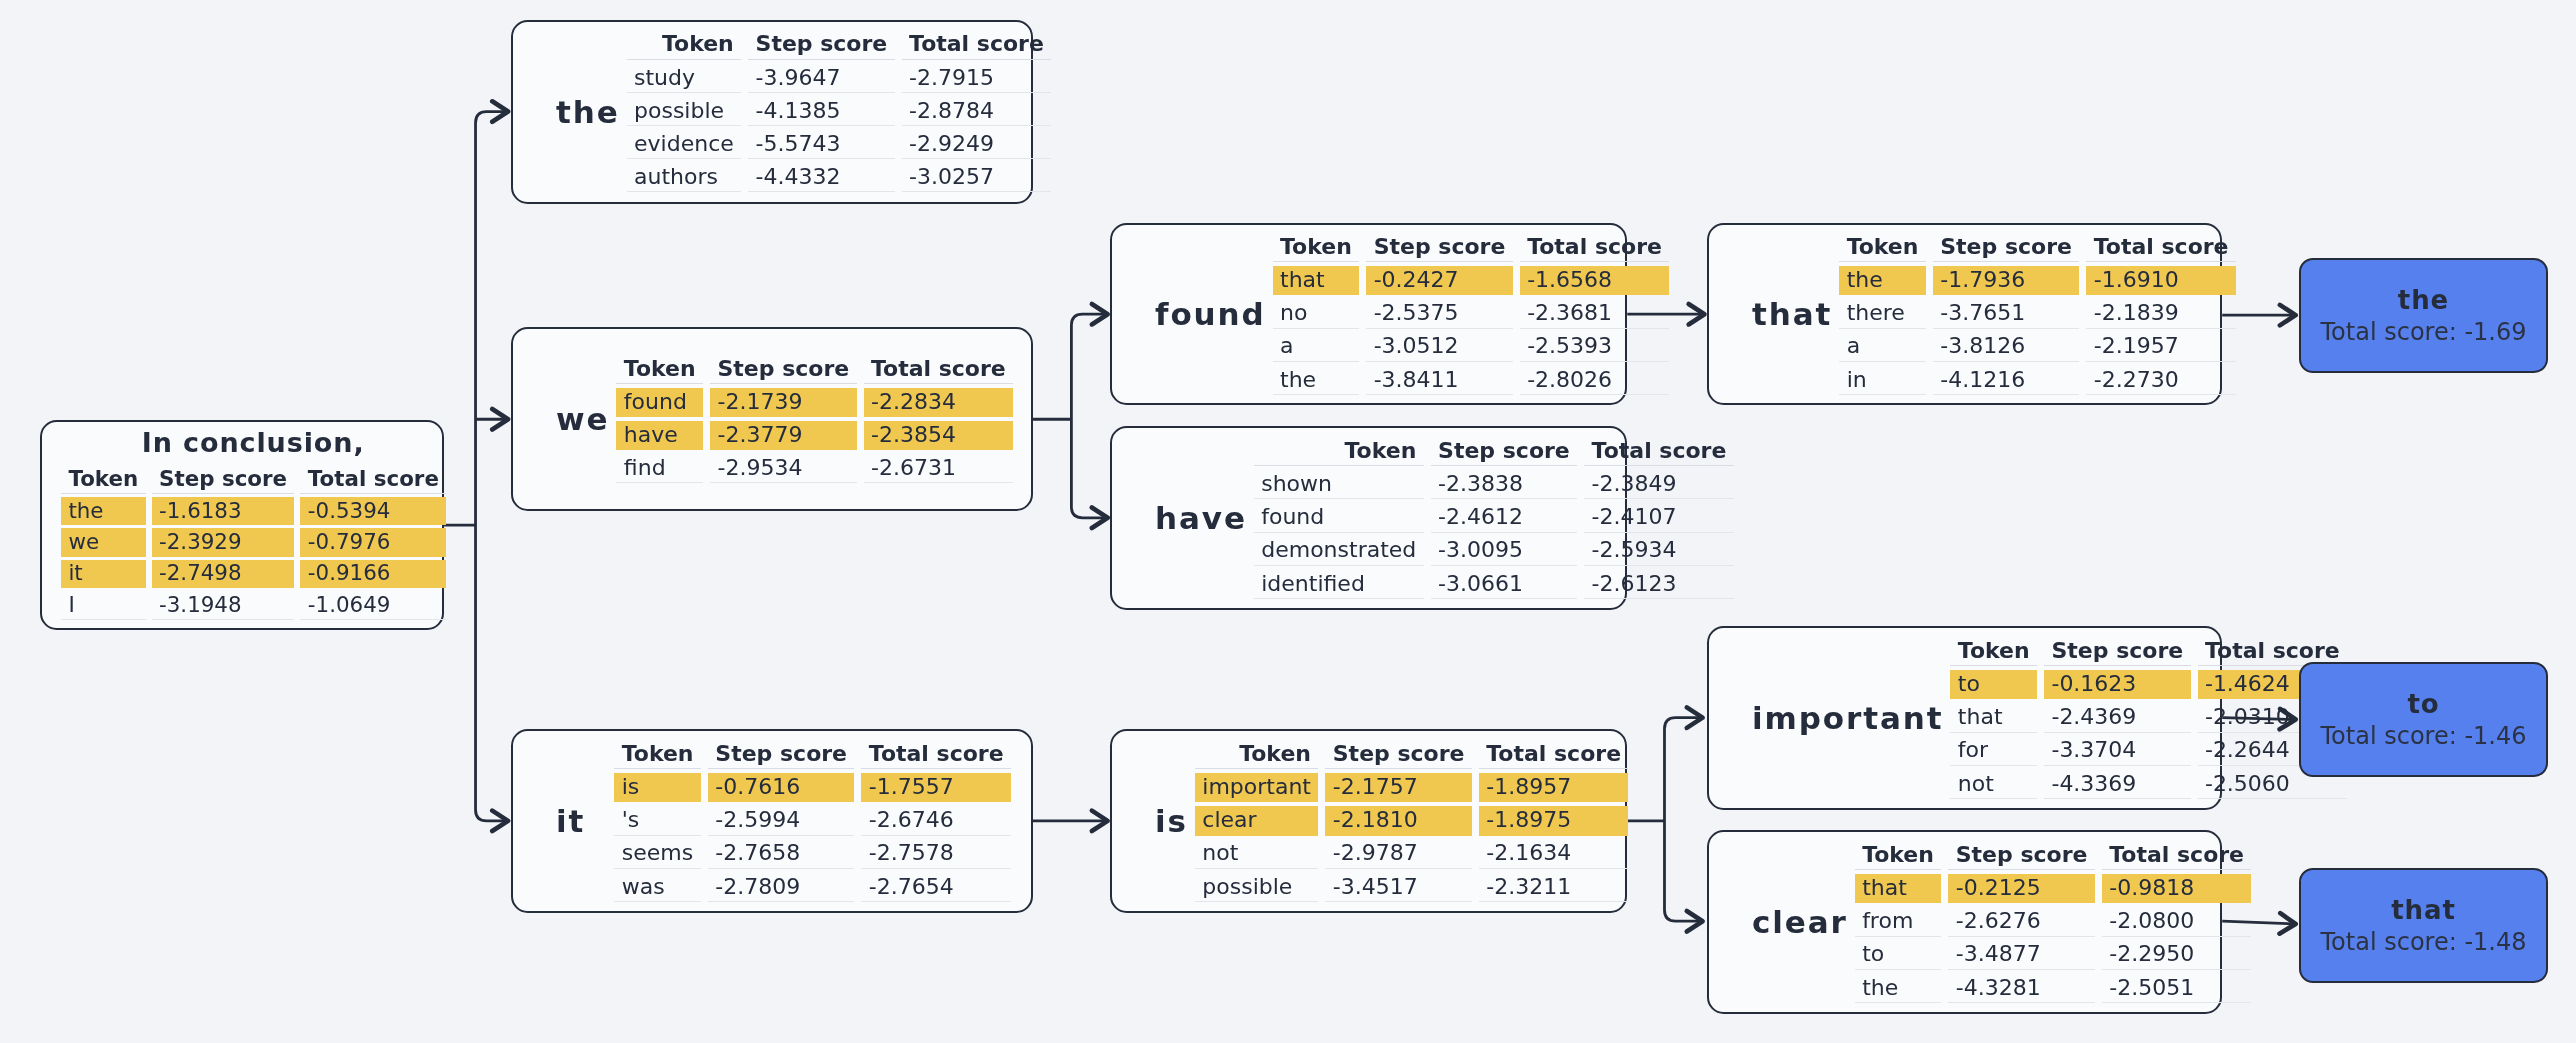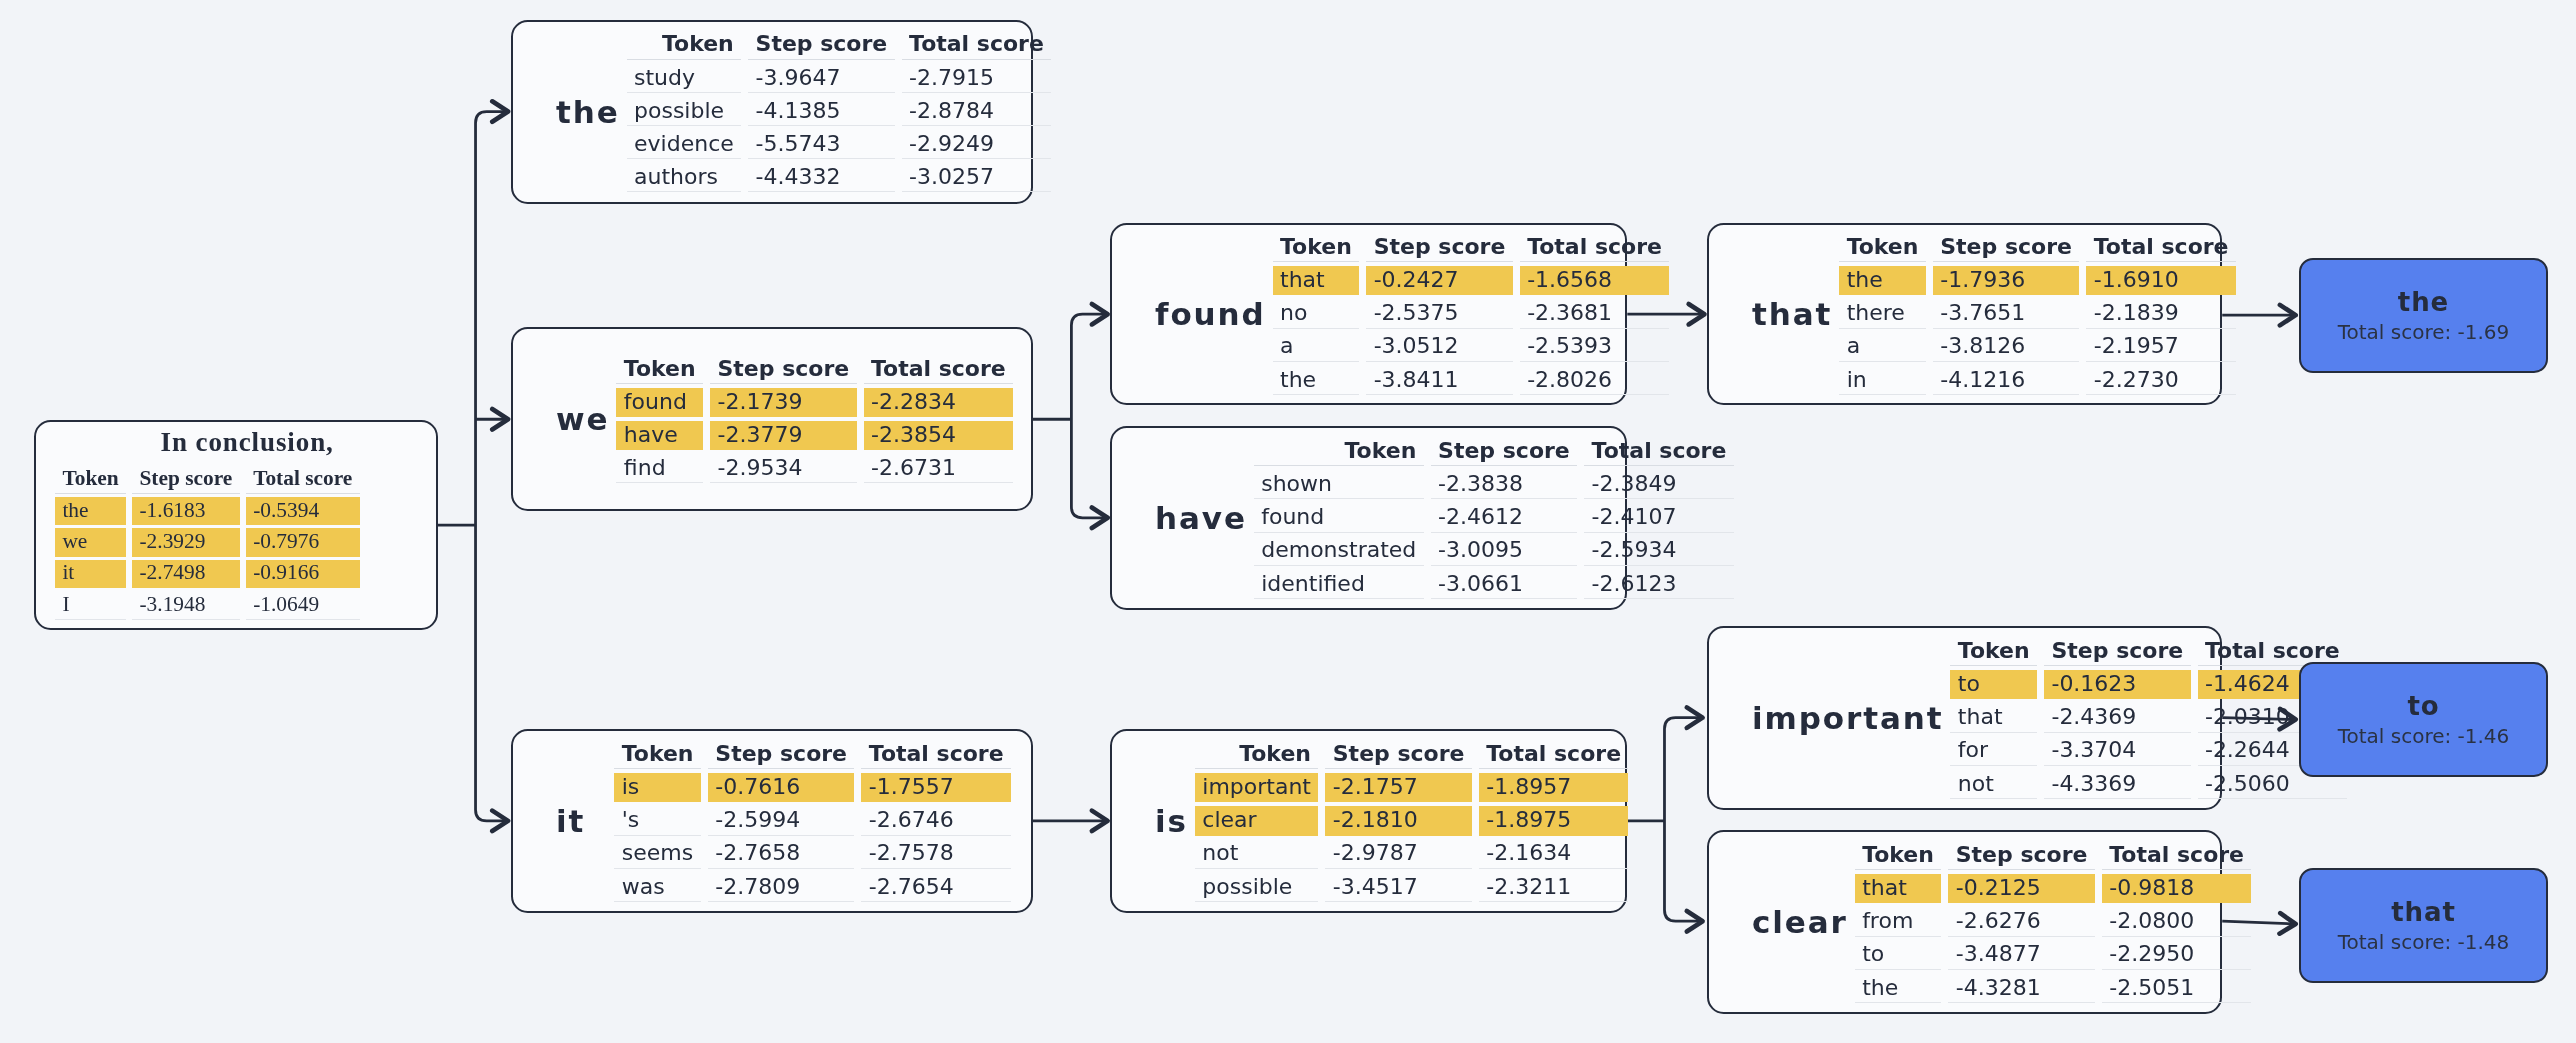--- a/index.html
+++ b/index.html
@@ -43,24 +43,24 @@
   }
   .root-node table.tok{margin:0;border-spacing:6.5px 3.7px;font-size:21.4px;}
 
   
   .result{
     position:absolute;box-sizing:border-box;
     background:#5680EE;border:2.8px solid #252C3C;border-radius:14px;
     display:flex;flex-direction:column;align-items:center;justify-content:center;
   }
   .result-token{font-size:26px;font-weight:bold;letter-spacing:0.9px;}
-  .result-total{font-size:20px;margin-top:2.8px;color:#2A3243;}
+  .result-total{font-size:24px;margin-top:2.8px;color:#2A3243;}
 
   
-  #node-root{left:34px;top:420px;width:404px;height:210px;font-family:Liberation Serif, serif;}
+  #node-root{left:40px;top:420px;width:404px;height:210px;}
   #node-the{left:511px;top:19.5px;width:522px;height:184px;}
   #node-we{left:511px;top:327px;width:522px;height:184px;}
   #node-it{left:511px;top:729px;width:522px;height:184px;}
   #node-found{left:1110px;top:223px;width:517px;height:182px;}
   #node-have{left:1110px;top:426px;width:517px;height:184px;}
   #node-is{left:1110px;top:729px;width:517px;height:184px;}
   #node-that{left:1707px;top:223px;width:515px;height:182px;}
   #node-important{left:1707px;top:626px;width:515px;height:184px;}
   #node-clear{left:1707px;top:830px;width:515px;height:184px;}
   #result-the{left:2299px;top:258px;width:249px;height:115px;}

